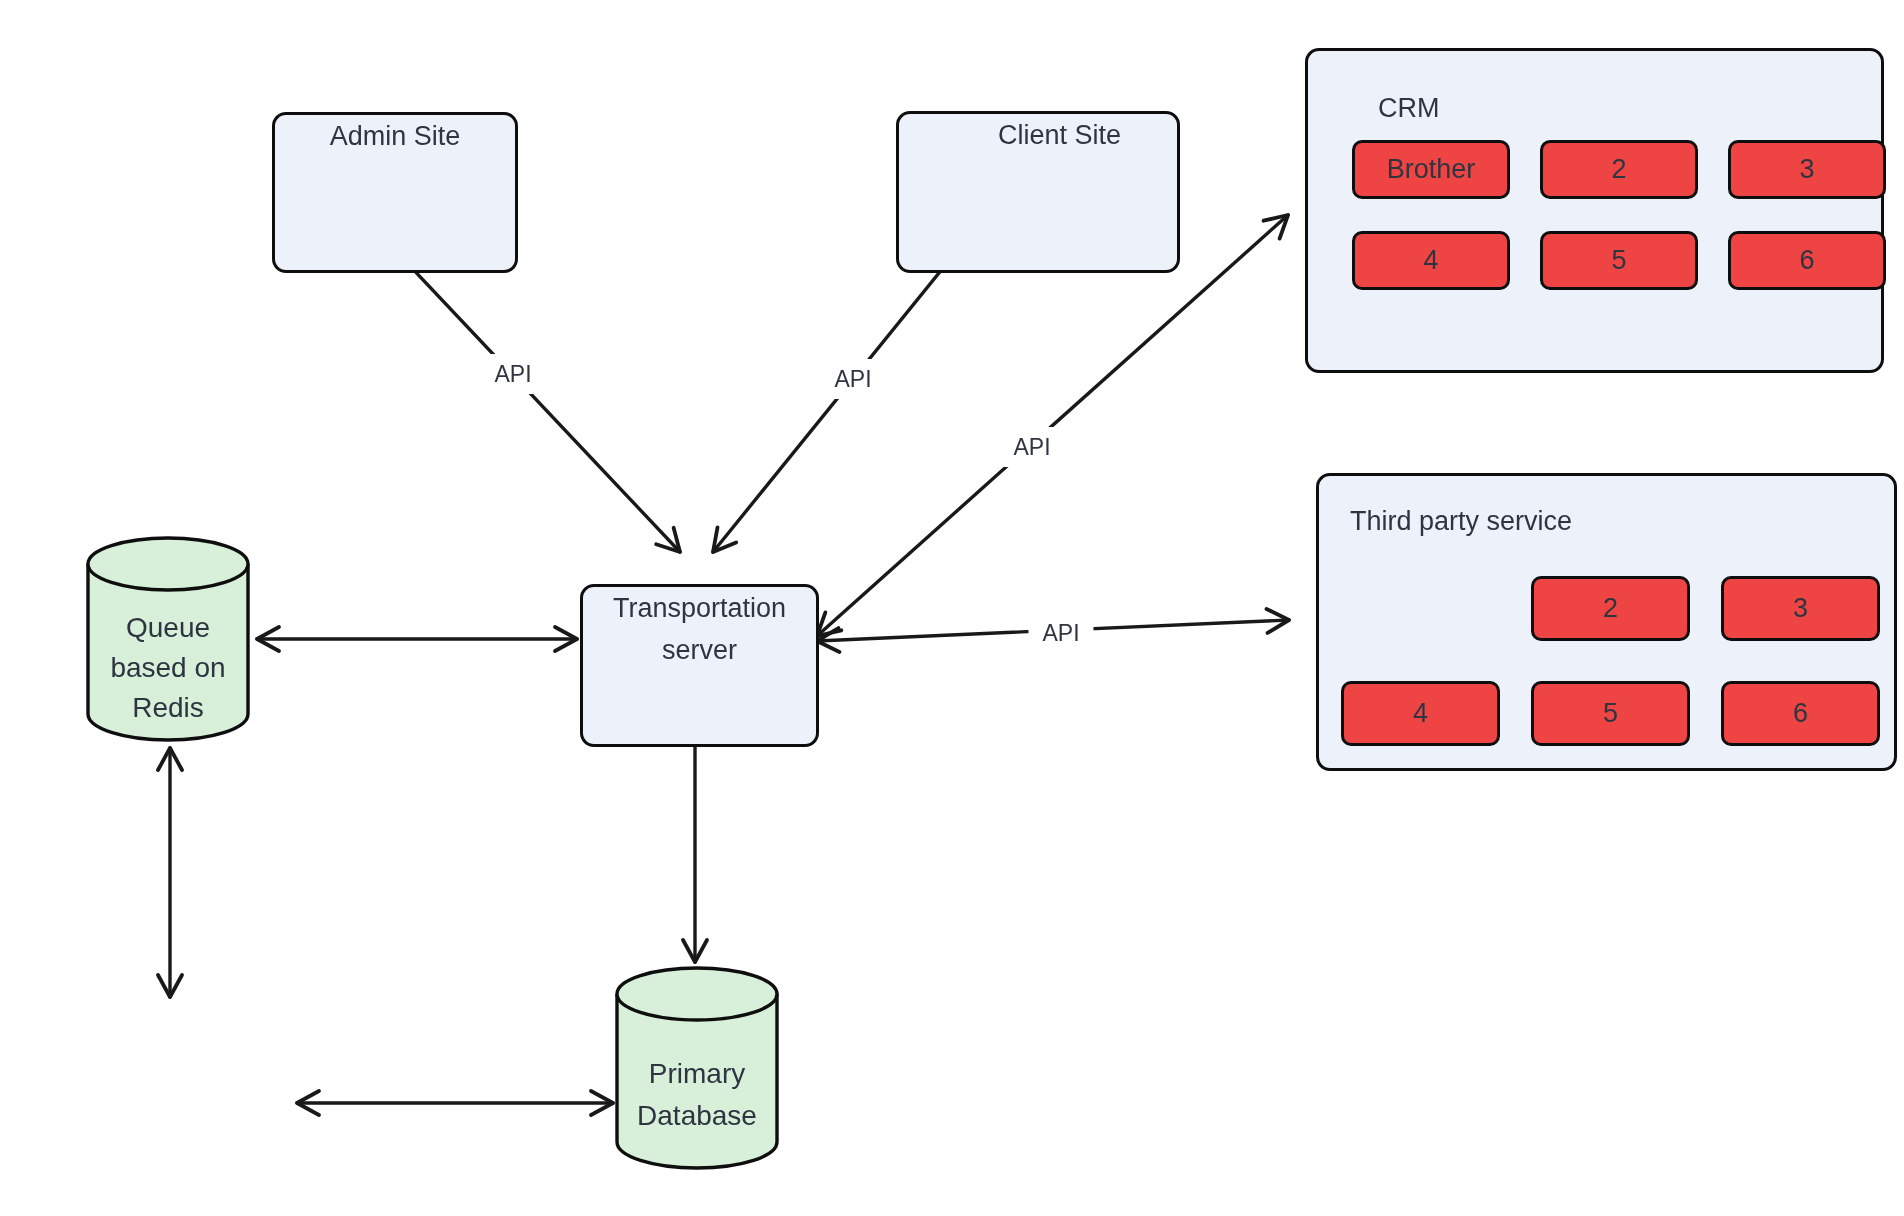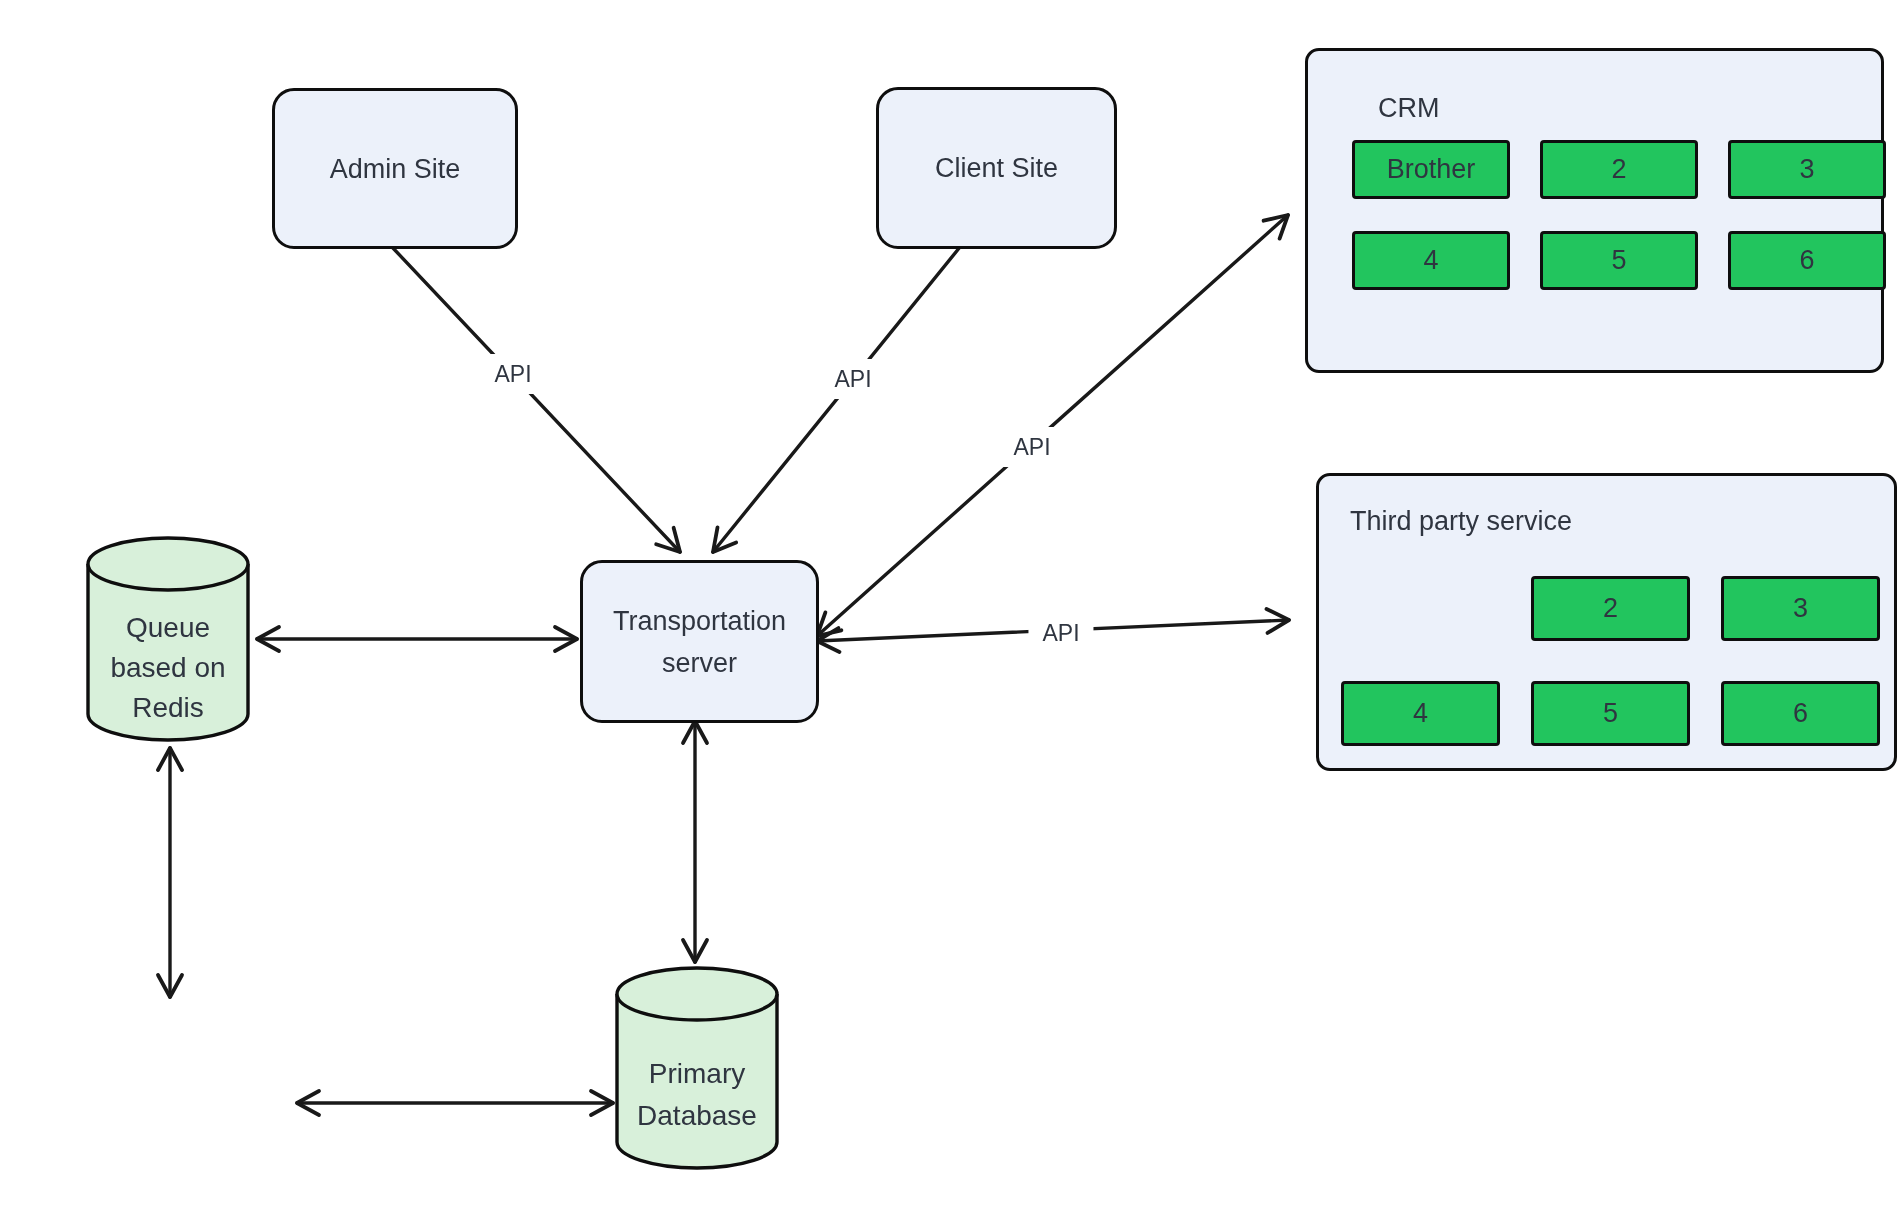--- a/index.html
+++ b/index.html
@@ -4,42 +4,42 @@
 <style>
   html,body{margin:0;padding:0;background:#ffffff;}
   .canvas{
     position:relative;width:1904px;height:1216px;background:#ffffff;
     font-family:"Liberation Sans",sans-serif;color:#2F3540;overflow:hidden;
   }
   svg.layer{position:absolute;left:0;top:0;width:1904px;height:1216px;}
   .edge{stroke:#191919;stroke-width:3.4;fill:none;stroke-linecap:round;}
   .cyl{fill:#D8F0DA;stroke:#0E0E0E;stroke-width:3.4;}
   .node{
-    position:absolute;display:flex;align-items:center;justify-content:center;
+    position:absolute;display:flex;align-items:flex-start;justify-content:center;
     text-align:center;background:#ECF1FA;border:3.5px solid #0E0E0E;
-    border-radius:22px;font-size:27px;line-height:42px;
+    border-radius:14px;font-size:27px;line-height:42px;margin-top:24px;
   }
   .node .lbl{display:block;}
   #node-admin{left:272px;top:88px;width:240px;height:155px;}
-  #node-client{left:876px;top:87px;width:235px;height:156px;}
+  #node-client{left:896px;top:87px;width:235px;height:156px;padding-left:43px;}
   #node-server{left:580px;top:560px;width:233px;height:157px;}
   #node-server .lbl{width:210px;}
   #node-qr{left:51px;top:1001px;width:241px;height:198px;}
   #node-qr .lbl{width:195px;}
   .group{
     position:absolute;background:#ECF1FA;border:3.5px solid #0E0E0E;border-radius:14px;
   }
   #group-crm{left:1293px;top:48px;width:573px;height:319px;margin-left:12px;}
   #group-third{left:1292px;top:473px;width:575px;height:292px;margin-left:24px;}
   .group-title{position:absolute;font-size:27px;line-height:31px;white-space:nowrap;}
   #group-crm .group-title{left:70px;top:42px;}
   #group-third .group-title{left:31px;top:30px;}
   .pill{
     position:absolute;display:flex;align-items:center;justify-content:center;
-    background:#22c55e;border:3px solid #0E0E0E;border-radius:4px;
+    background:#ef4444;border:3px solid #0E0E0E;border-radius:10px;
     font-size:27px;text-align:right;
   }
   #group-crm .pill{width:152px;height:53px;}
   #group-crm .p1{left:44px;top:89px;}
   #group-crm .p2{left:232px;top:89px;}
   #group-crm .p3{left:420px;top:89px;}
   #group-crm .p4{left:44px;top:180px;}
   #group-crm .p5{left:232px;top:180px;}
   #group-crm .p6{left:420px;top:180px;}
   #group-third .pill{width:153px;height:59px;}

